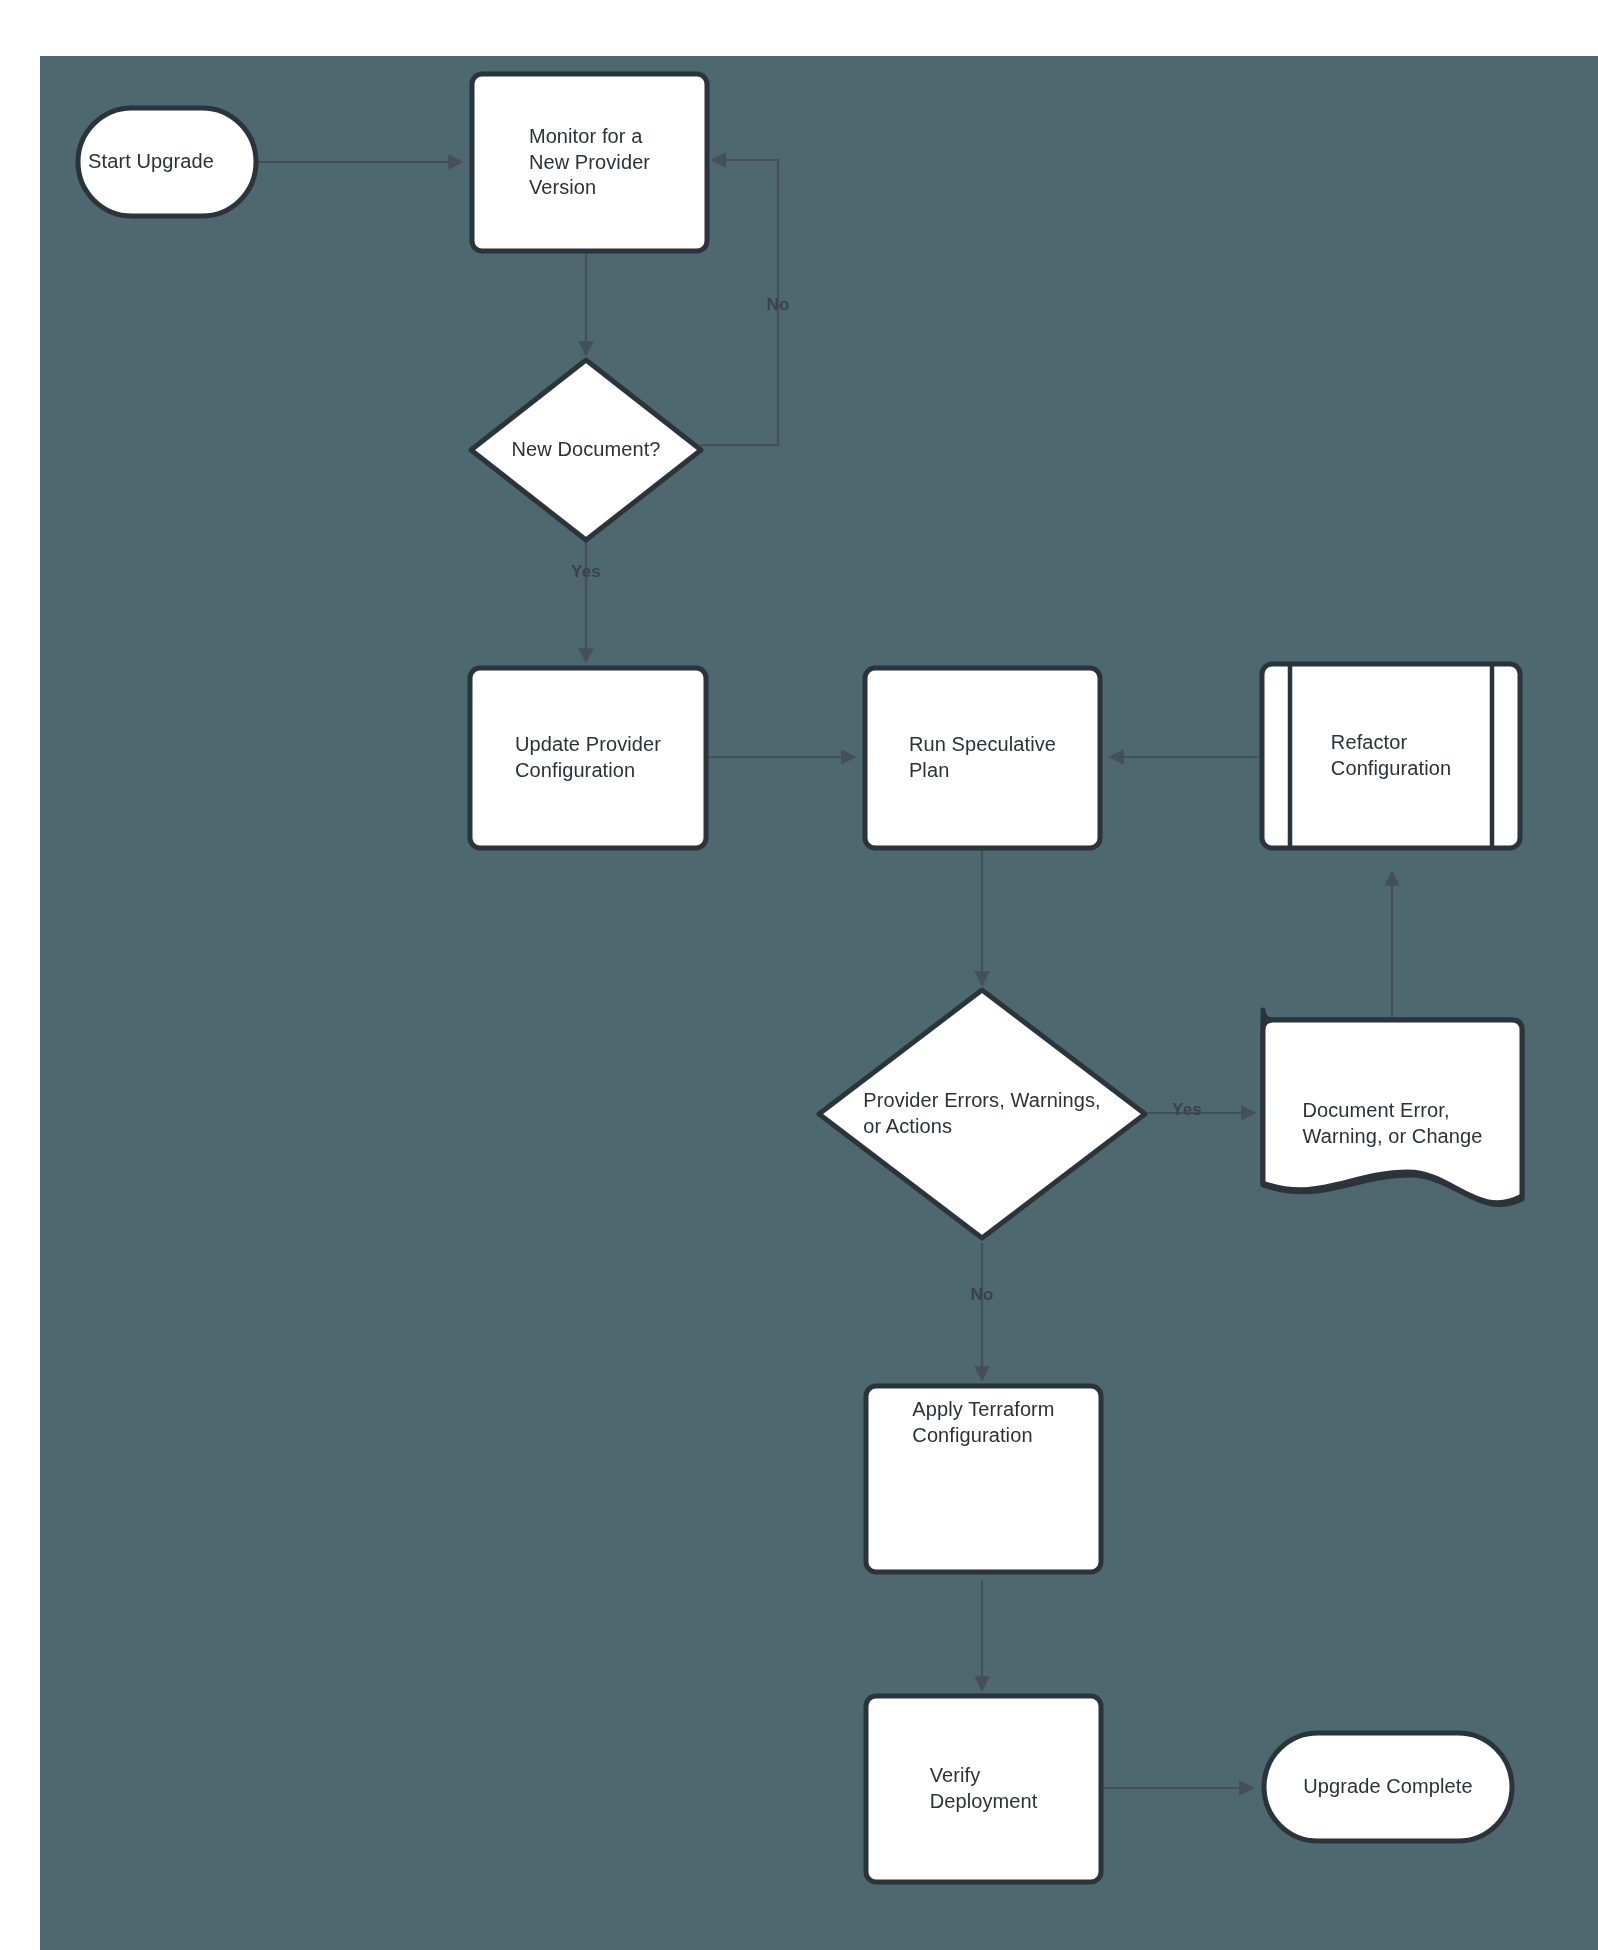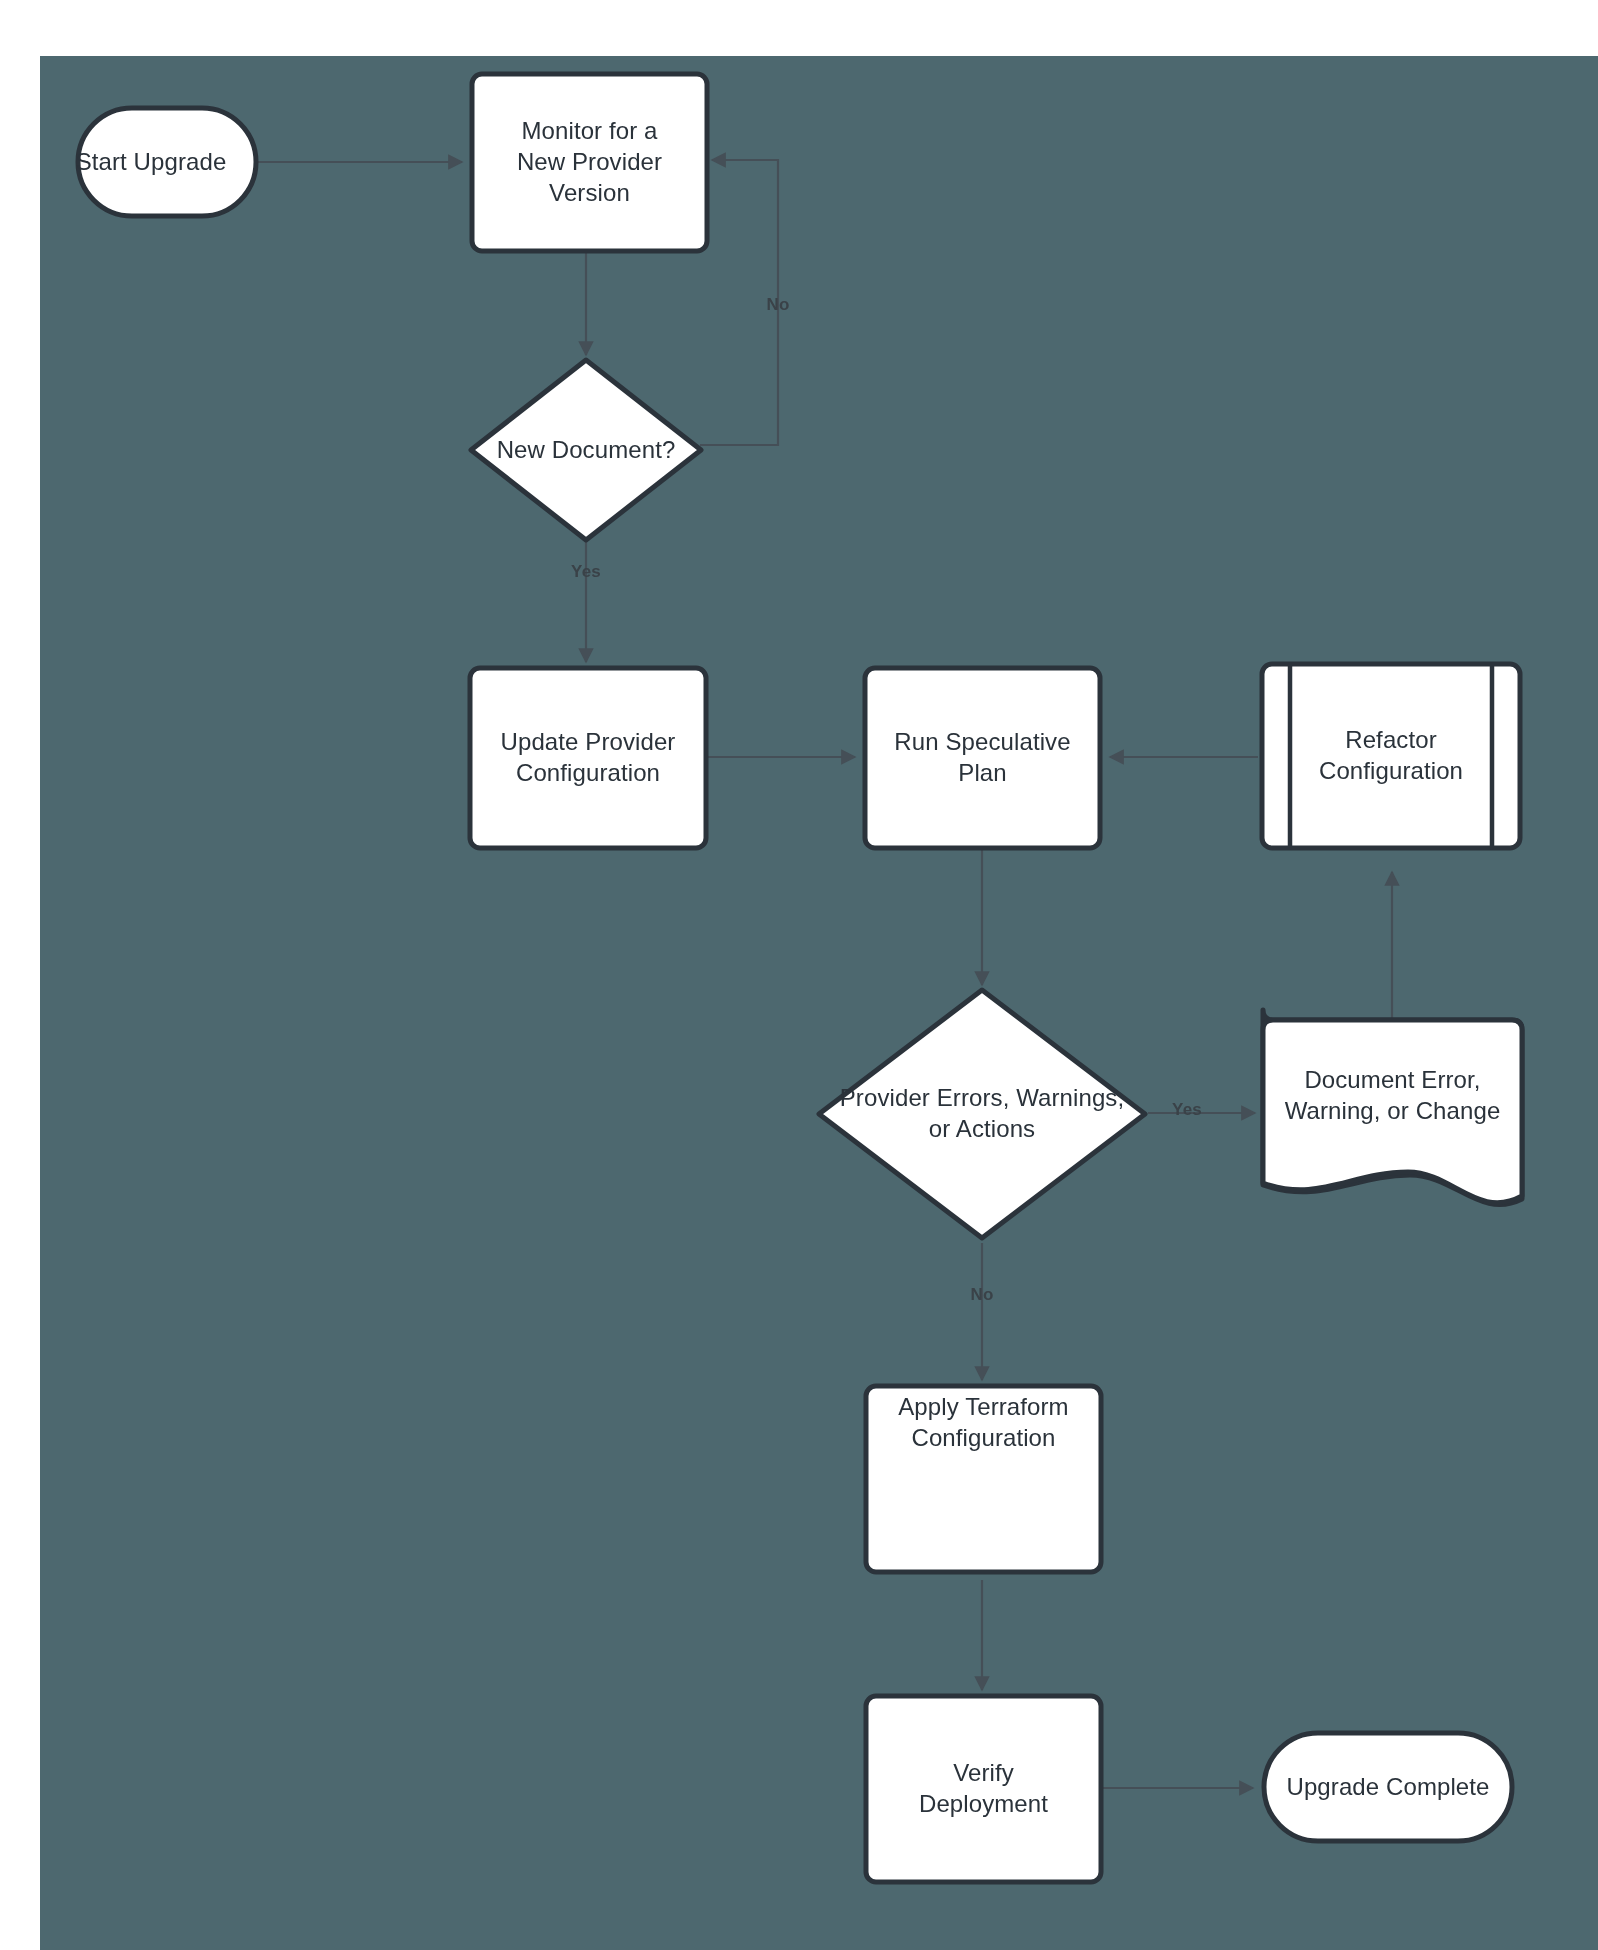--- a/index.html
+++ b/index.html
@@ -33,24 +33,23 @@
     left: 0;
     top: 0;
     width: 1598px;
     height: 1950px;
   }
   .node-label {
     position: absolute;
     display: flex;
     align-items: center;
     justify-content: center;
-    text-align: center;
     color: #2a323a;
     font-family: "Liberation Sans", sans-serif;
-    font-size: 24px;
+    font-size: 20px;
     line-height: 1.28;
     letter-spacing: 0.1px;
     pointer-events: none;
     white-space: pre-line;
   }
   .edge-label {
     position: absolute;
     color: #3a4248;
     font-family: "Liberation Sans", sans-serif;
     font-size: 17px;
@@ -157,21 +156,21 @@
 
   <div class="node-label" style="left:865px; top:668px;  width:235px; height:180px;">Run Speculative
 Plan</div>
 
   <div class="node-label" style="left:1290px;top:664px;  width:202px; height:184px;">Refactor
 Configuration</div>
 
   <div class="node-label" style="left:819px; top:1078px; width:326px; height:72px;">Provider Errors, Warnings,
 or Actions</div>
 
-  <div class="node-label" style="left:1263px;top:1036px; width:259px; height:120px;">Document Error,
+  <div class="node-label" style="left:1263px;top:1064px; width:259px; height:120px;">Document Error,
 Warning, or Change</div>
 
   <div class="node-label" style="left:866px; top:1330px; width:235px; height:186px;">Apply Terraform
 Configuration</div>
 
   <div class="node-label" style="left:866px; top:1696px; width:235px; height:186px;">Verify
 Deployment</div>
 
   <div class="node-label" style="left:1264px;top:1733px; width:248px; height:108px;">Upgrade Complete</div>
 

